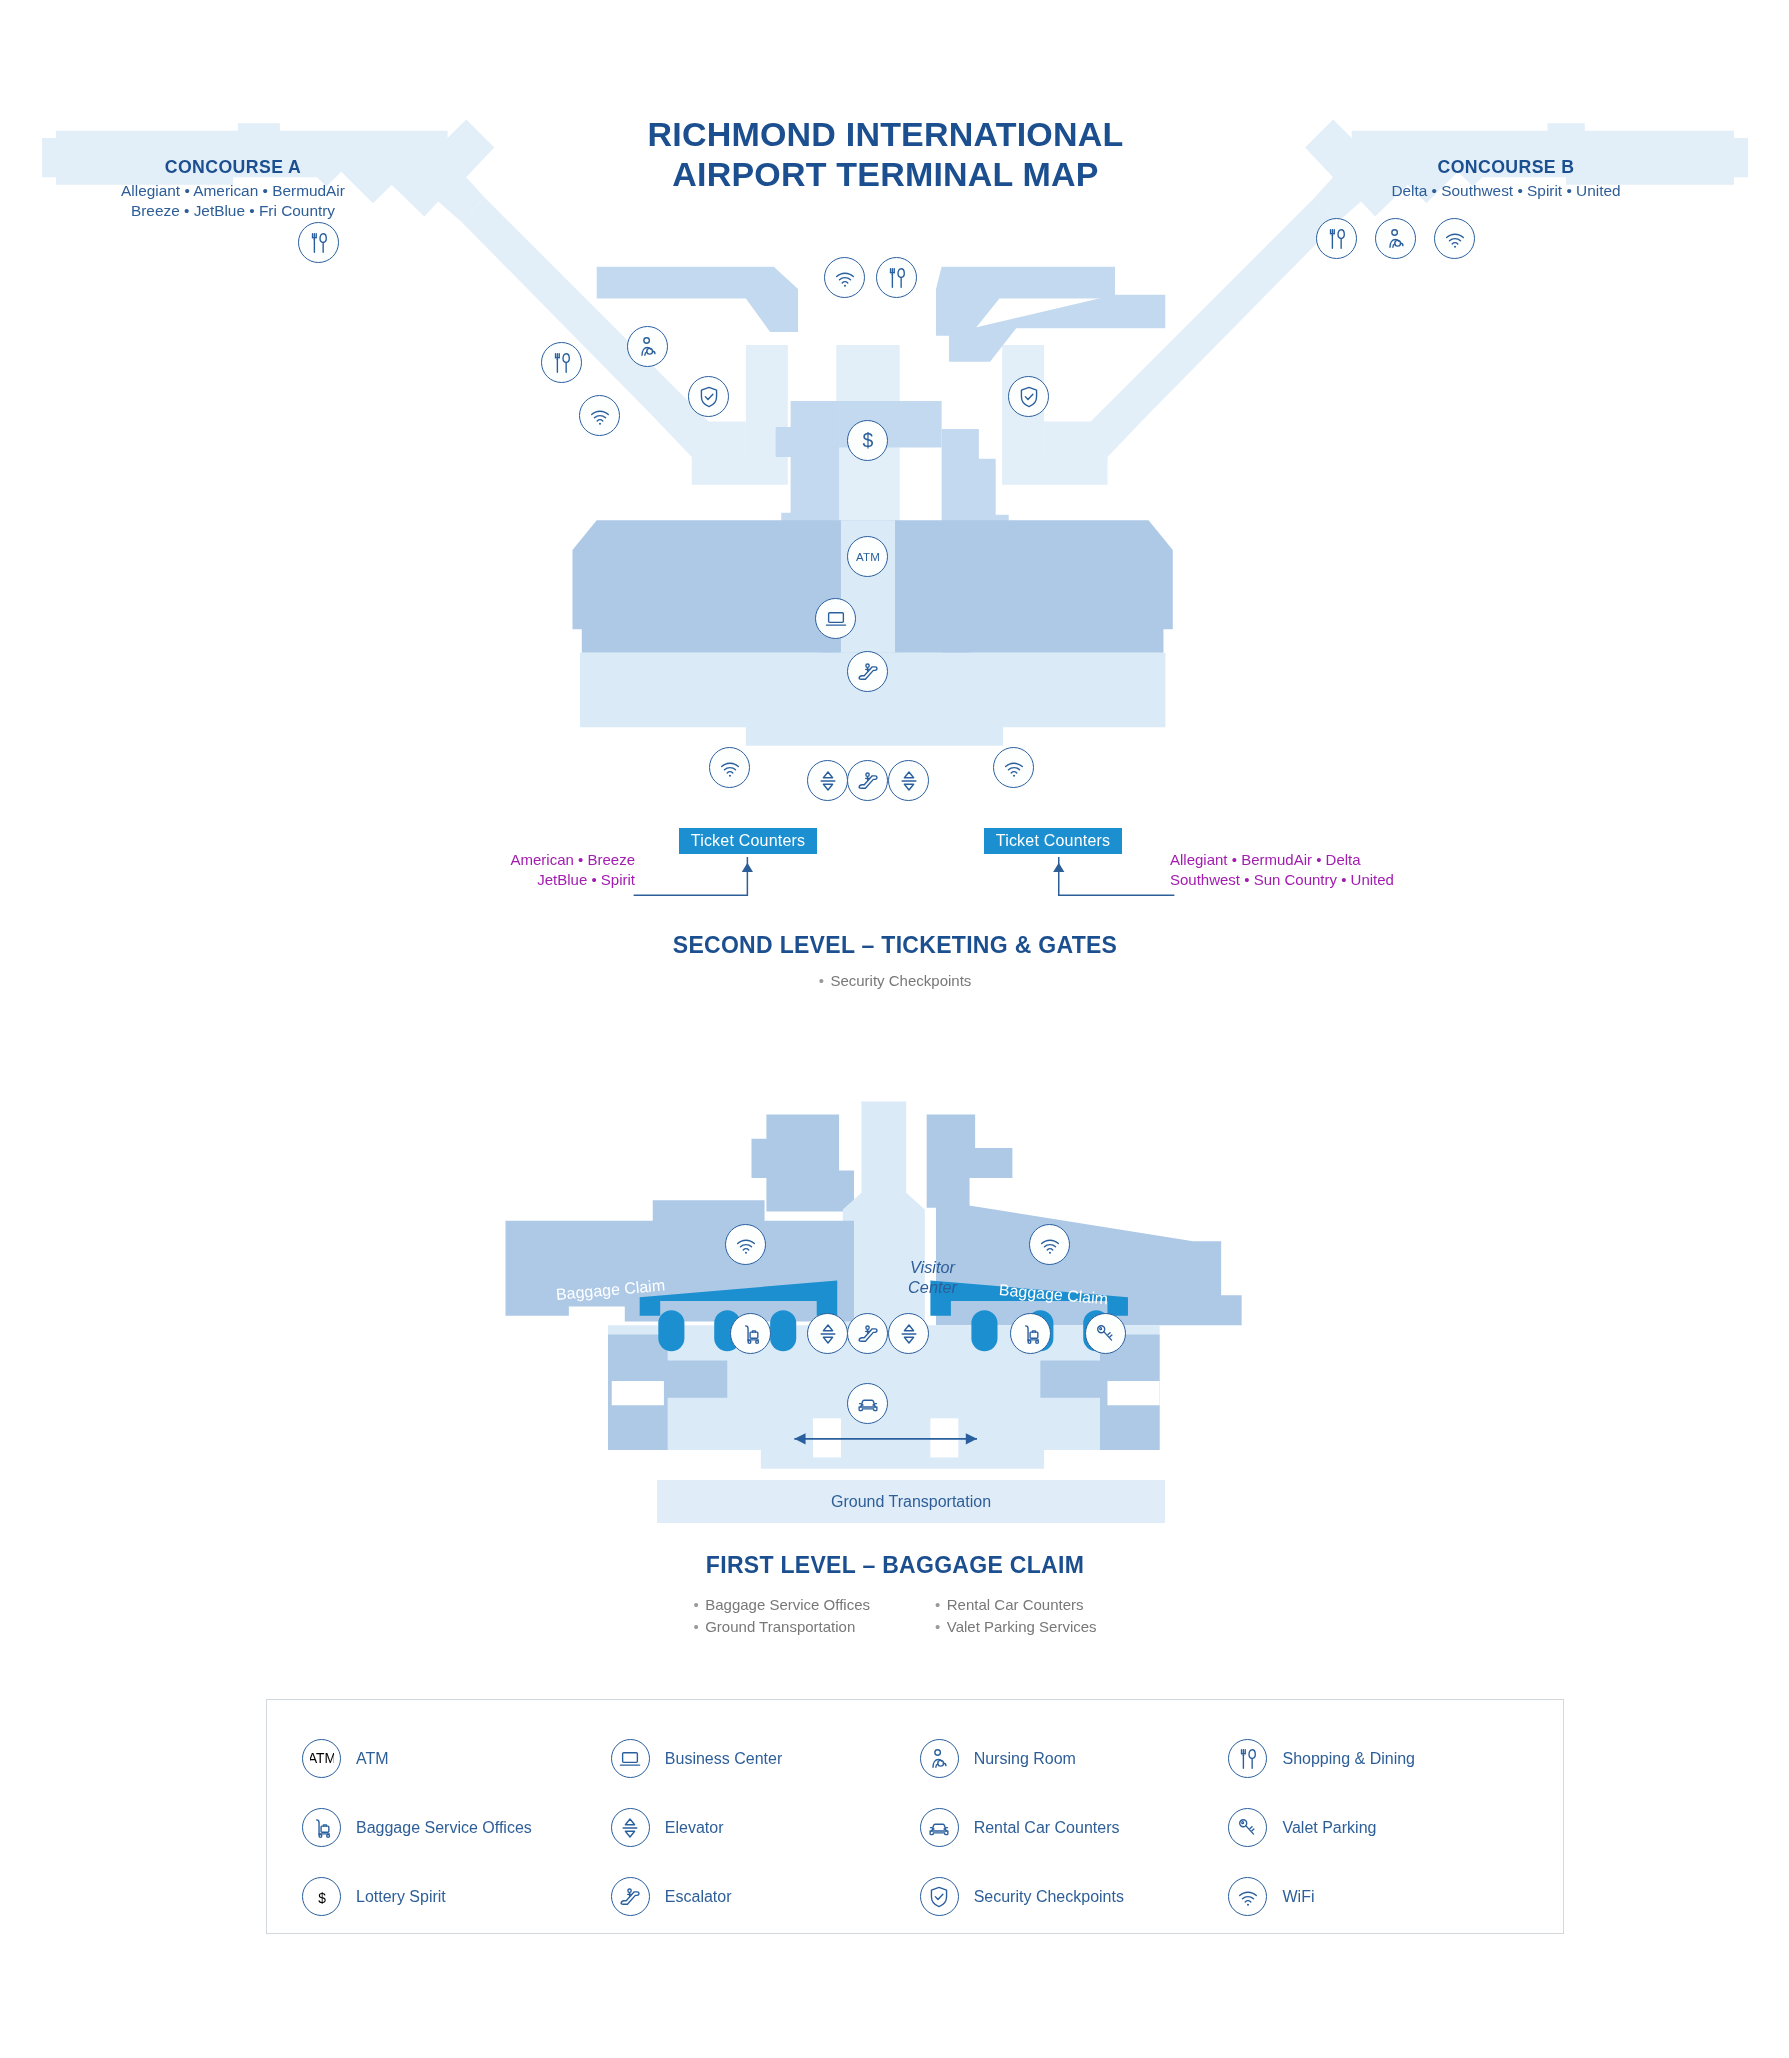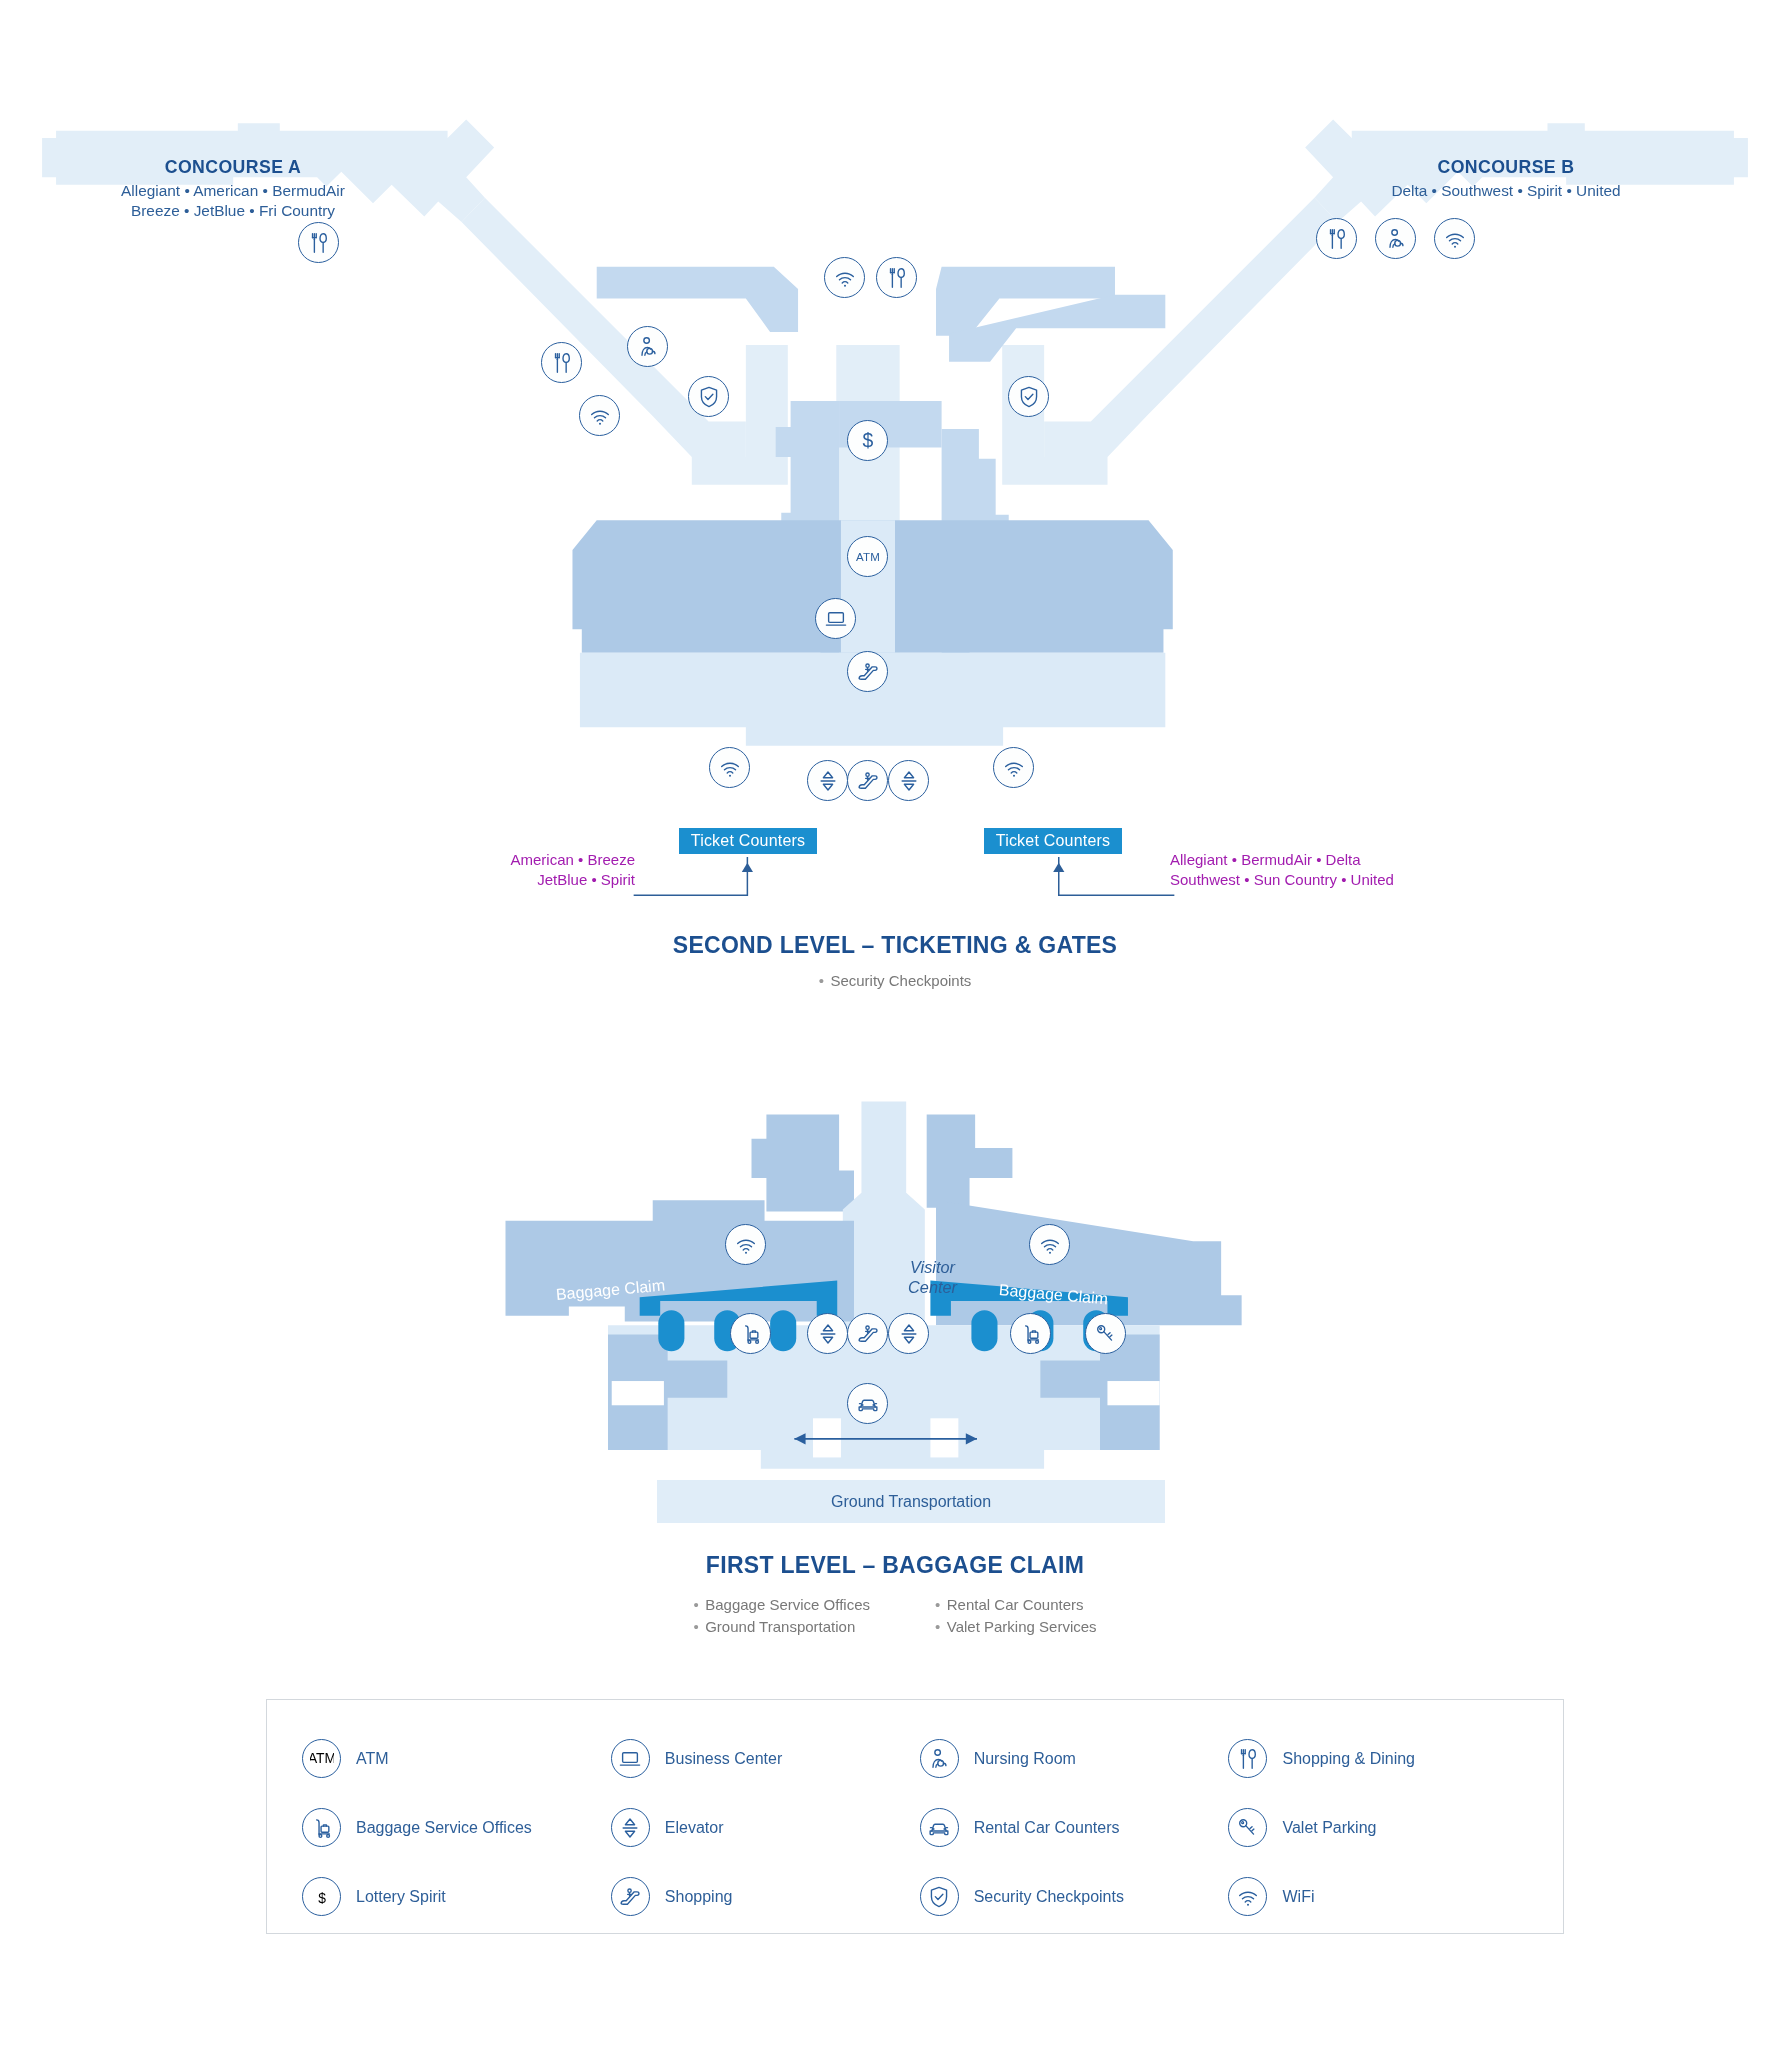--- a/index.html
+++ b/index.html
@@ -204,20 +204,24 @@
     color: #2d5e98;
     font-size: 16px;
     white-space: nowrap;
   }
 </style>
 </head>
 <body>
 
 <div id="page">
 
+  <div class="map-title">
+    <span class="t-line">RICHMOND INTERNATIONAL</span>
+    <span class="t-line">AIRPORT TERMINAL MAP</span>
+  </div>
 
   <svg id="level2-svg" class="map-svg" width="1790" height="783" viewBox="0 0 1920 840">
 
     <path fill="#e2eef8" d="M60,28 L60,20 L255,20 L255,12 L300,12 L300,20 L480,20 L480,28 L500,8 L530,38
          L500,70 L520,92 L495,118 L470,96 L455,112 L420,78 L400,98 L366,64 L350,80
          L340,70 L250,70 L250,78 L60,78 L60,70 L45,70 L45,28 Z"></path>
 
     <path fill="#e2eef8" d="M495,118 L520,92 L760,332 L800,332 L800,370 L742,370 L700,326 Z"></path>
 
     <path fill="#e2eef8" d="M742,370 L800,370 L800,250 L845,250 L845,400 L742,400 Z"></path>
@@ -694,21 +698,21 @@
         </div>
         <div class="legend-item">
           <span class="legend-icon">
             <svg width="24" height="24" viewBox="0 0 26 26">
               <path stroke="#2a5f9e" fill="none" stroke-width="1.5" stroke-linecap="round" stroke-linejoin="round" d="M3.4 20.4c0-1.9 1.4-3.3 3.3-3.3h2.2L17.6 7.4h3.1c1.2 0 2 .8 2 1.9s-.8 1.9-2 1.9h-1.9l-8.6 9.7H5.5c-1.2 0-2.1-.4-2.1-.5z"></path>
               <circle stroke="#2a5f9e" fill="none" stroke-width="1.5" stroke-linecap="round" stroke-linejoin="round" cx="12.5" cy="6.2" r="1.8"></circle>
               <path stroke="#2a5f9e" fill="none" stroke-width="1.5" stroke-linecap="round" stroke-linejoin="round" d="M12.5 8.2v3.6"></path>
               <path stroke="#2a5f9e" fill="none" stroke-width="1.5" stroke-linecap="round" stroke-linejoin="round" d="M10.5 10.2h4"></path>
             </svg>
           </span>
-          <span class="legend-label">Shopping</span>
+          <span class="legend-label">Escalator</span>
         </div>
         <div class="legend-item">
           <span class="legend-icon">
             <svg width="24" height="24" viewBox="0 0 26 26">
               <path stroke="#2a5f9e" fill="none" stroke-width="1.5" stroke-linecap="round" stroke-linejoin="round" d="M13 2.6l8.2 3v7.1c0 5.1-3.4 8.9-8.2 10.7-4.8-1.8-8.2-5.6-8.2-10.7V5.6z"></path>
               <path stroke="#2a5f9e" fill="none" stroke-width="1.5" stroke-linecap="round" stroke-linejoin="round" d="M9 12.6l2.9 3 5.3-5.6"></path>
             </svg>
           </span>
           <span class="legend-label">Security Checkpoints</span>
         </div>

